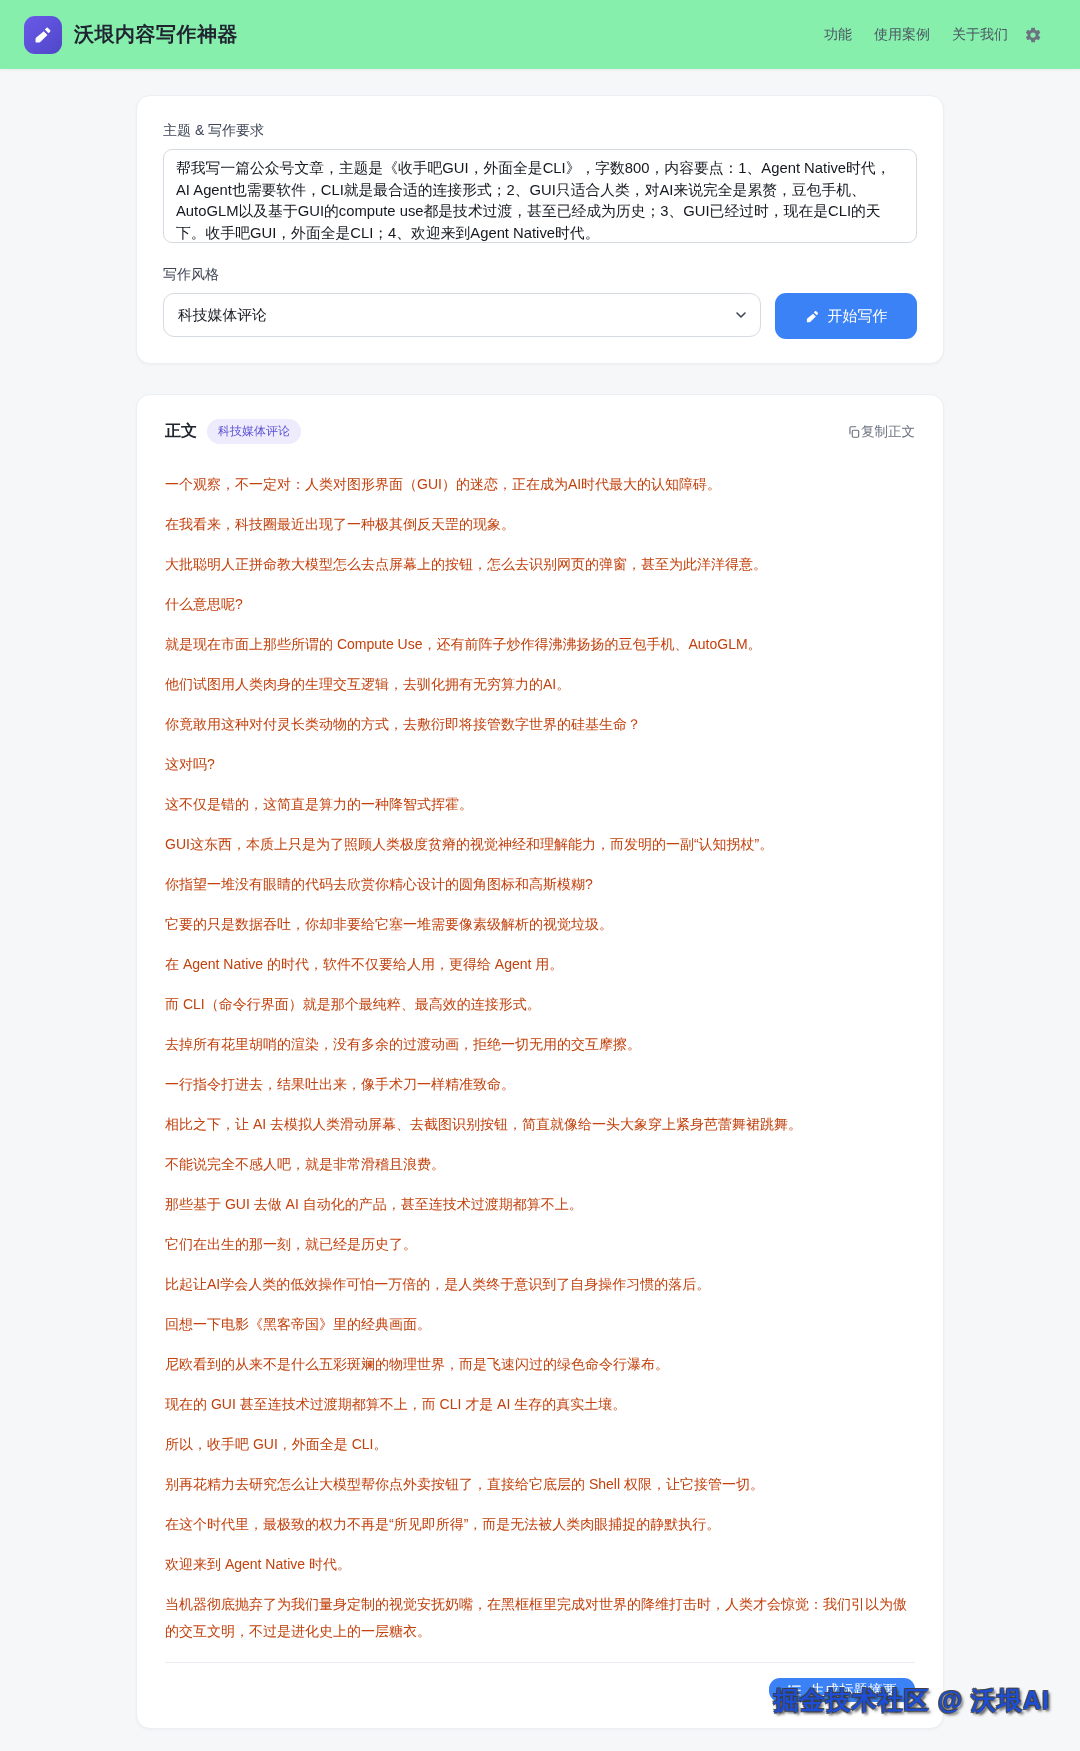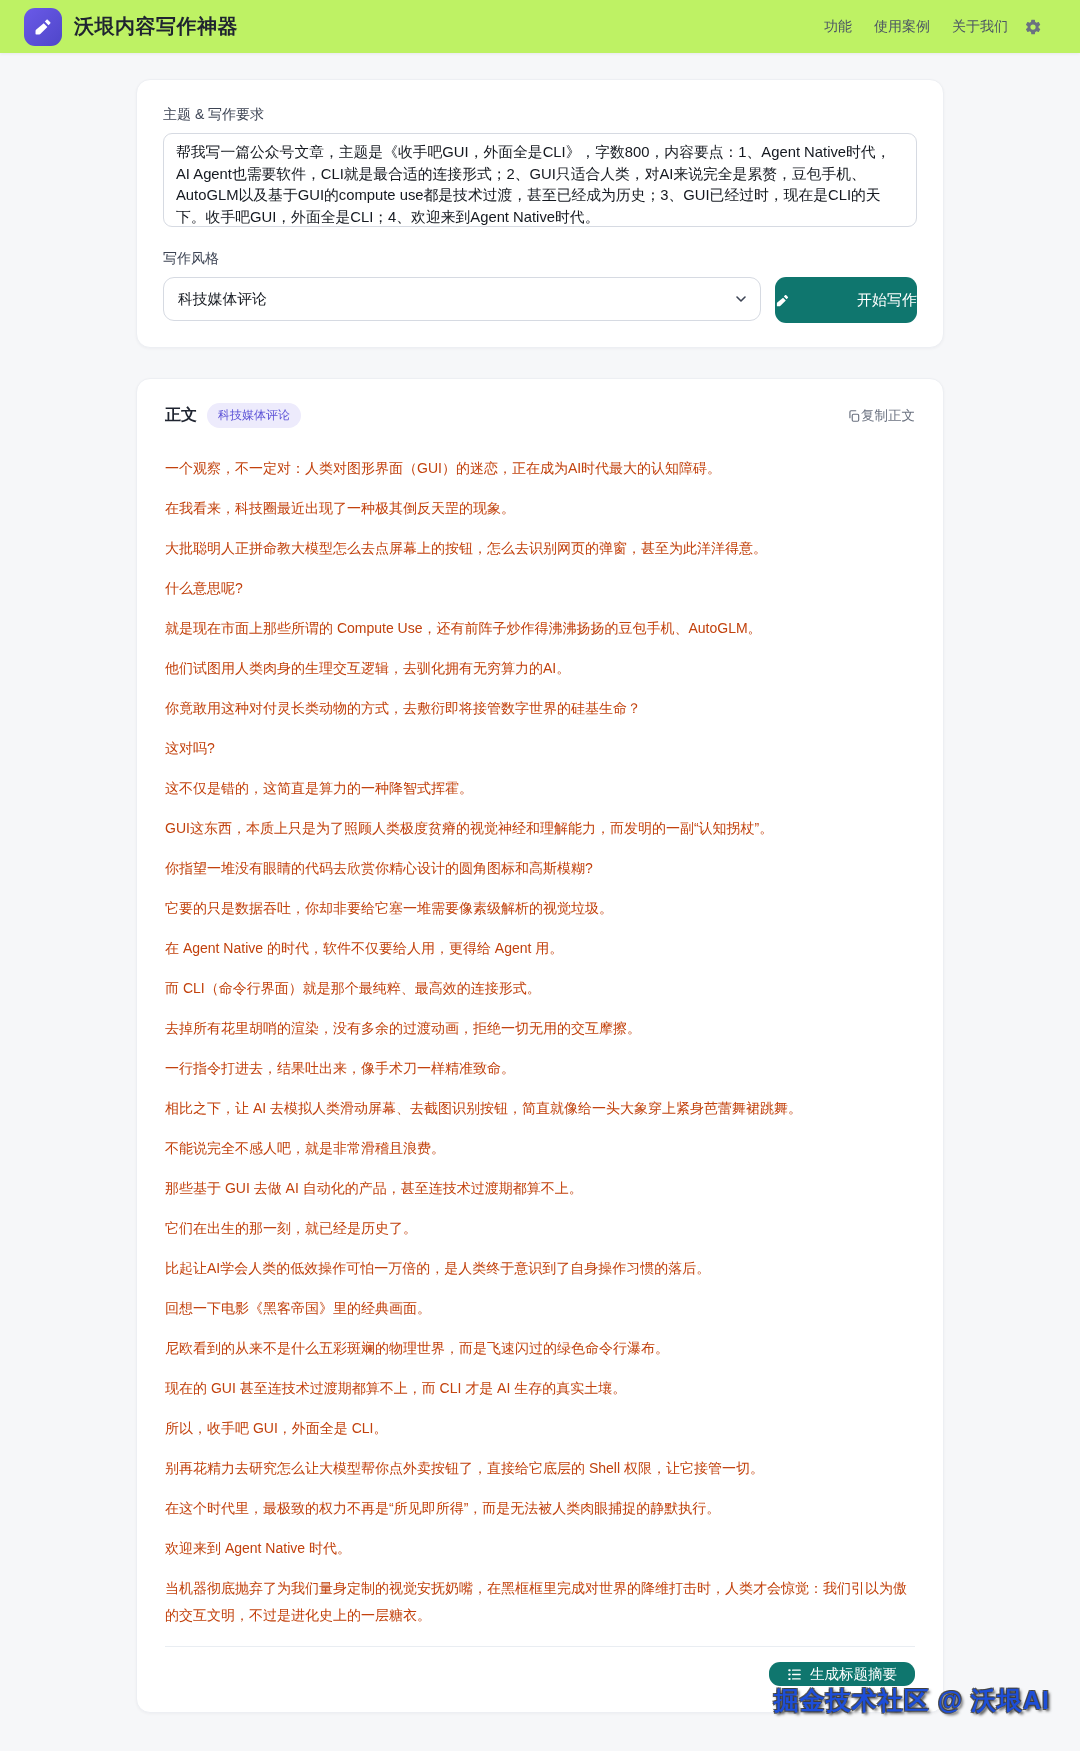--- a/index.html
+++ b/index.html
@@ -3,21 +3,21 @@
 <meta charset="utf-8">
 <style>
   * { margin:0; padding:0; box-sizing:border-box; }
   html,body { background:#eef0f4; }
   body { font-family:"Liberation Sans","DejaVu Sans",sans-serif; }
   .page { position:relative; width:1080px; height:1751px; margin:0 auto;
           background:#f6f7f9; overflow:hidden; }
 
   
   .header { position:relative; z-index:2; display:flex; align-items:center;
-            height:53px; padding:0 36px 0 24px; background:#bef264;
+            height:69px; padding:0 36px 0 24px; background:#86efac;
             box-shadow:0 1px 3px rgba(16,24,40,.06); }
   .logo-badge { width:38px; height:38px; border-radius:11px;
                 background:linear-gradient(135deg,#6a5ae8,#4f46c9);
                 display:flex; align-items:center; justify-content:center; flex:0 0 auto; }
   .logo-badge svg { width:20px; height:20px; }
   .app-title { margin-left:12px; font-size:20px; font-weight:bold; color:#1f2430; letter-spacing:.5px; }
   .header-spacer { flex:1; }
   .nav { display:flex; align-items:center; gap:22px; }
   .nav a { font-size:14px; color:#4b5563; text-decoration:none; cursor:pointer; }
   .gear-btn { margin-left:14px; width:22px; height:22px; color:#6b7280; cursor:pointer;
@@ -39,22 +39,22 @@
                overflow:hidden; }
   .style-label { margin-top:19px; }
   .composer-row { display:flex; align-items:stretch; gap:14px; margin-top:2px; }
   .select-wrap { position:relative; flex:1; }
   .style-select { width:100%; height:44px; appearance:none; -webkit-appearance:none;
                   border:1px solid #d6dae2; border-radius:11px; background:#fff;
                   padding:0 36px 0 14px; font-size:14.8px; color:#14181f;
                   font-family:inherit; outline:none; cursor:pointer; }
   .select-chevron { position:absolute; right:12px; top:14px; width:16px; height:16px;
                     color:#3d4454; pointer-events:none; }
-  .btn { display:inline-flex; align-items:center; justify-content:space-between; gap:8px;
-         background:#0f766e; color:#fff; border:none; border-radius:11px;
+  .btn { display:inline-flex; align-items:center; justify-content:center; gap:8px;
+         background:#3b82f6; color:#fff; border:none; border-radius:11px;
          font-size:15px; font-family:inherit; cursor:pointer; }
   .btn svg { width:15px; height:15px; }
   .start-btn { width:142px; height:46px; align-self:center; }
 
   
   .article { margin-top:30px; padding:24px 28px 12px; }
   .article-head { display:flex; align-items:center; }
   .article-title { font-size:16px; font-weight:bold; color:#1f2430; }
   .style-badge { margin-left:10px; background:#edebfc; color:#5b51d6; font-size:12px;
                  padding:4px 11px; border-radius:999px; }

